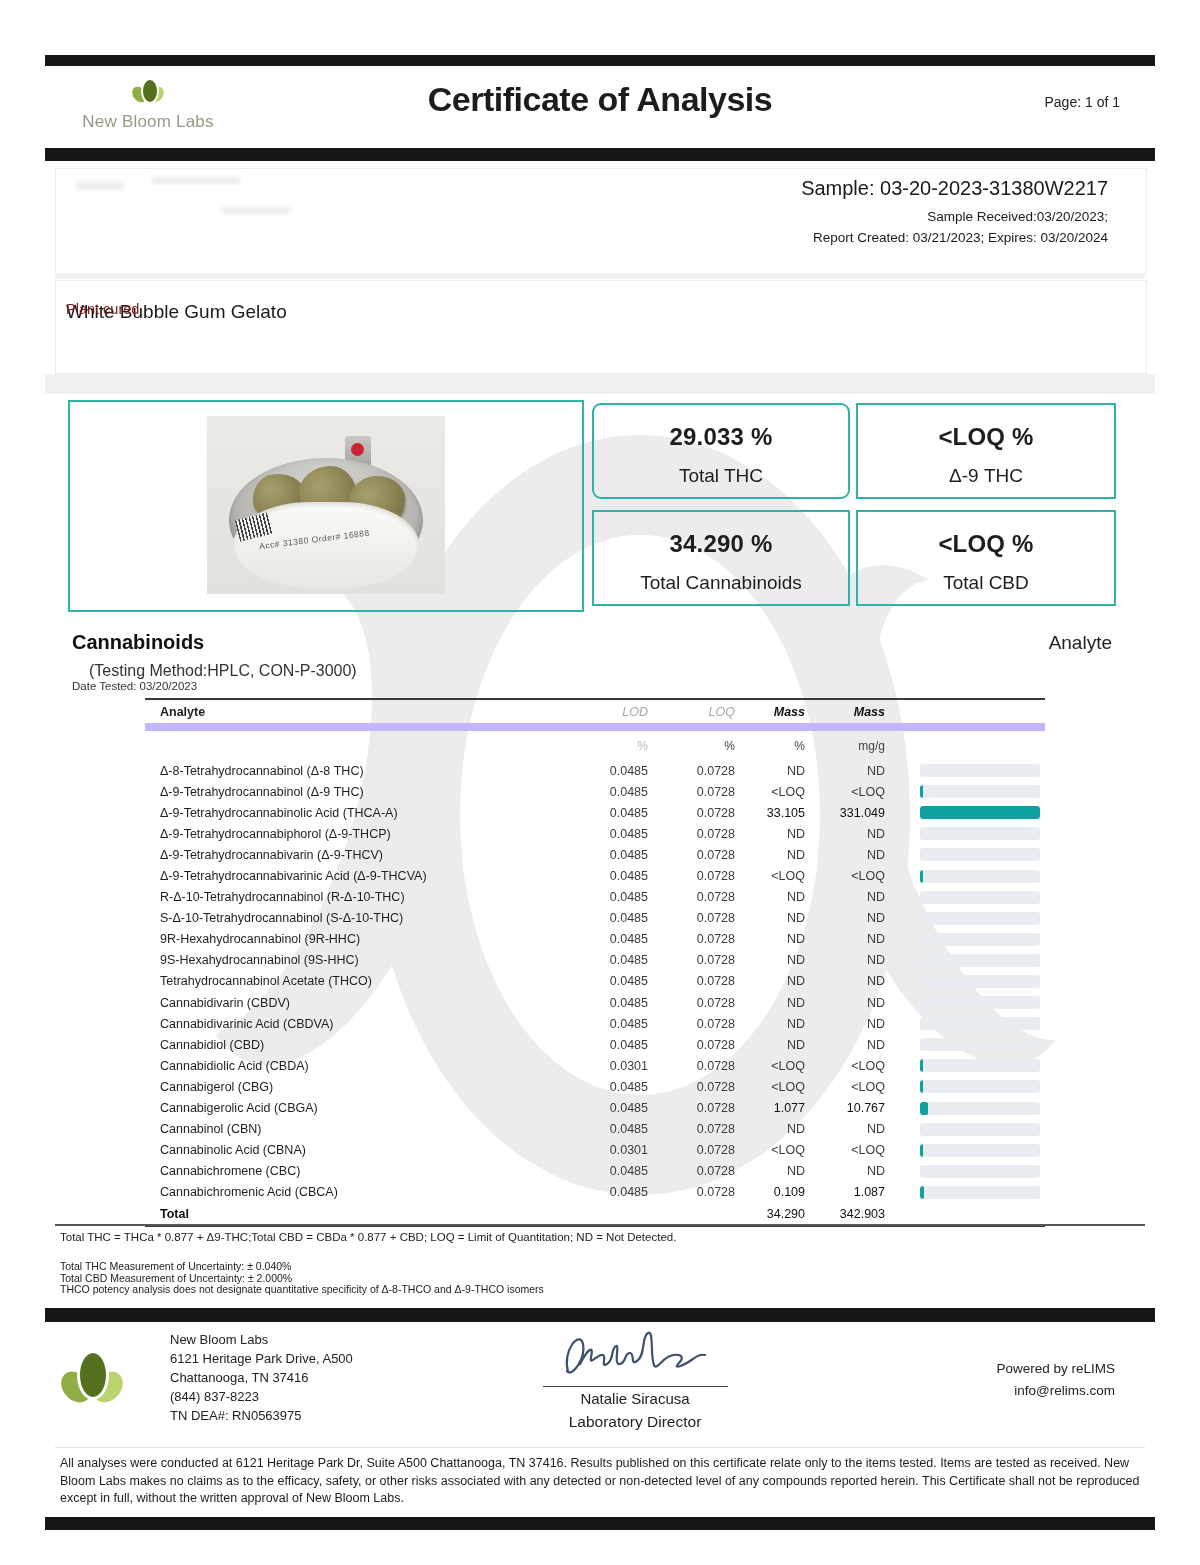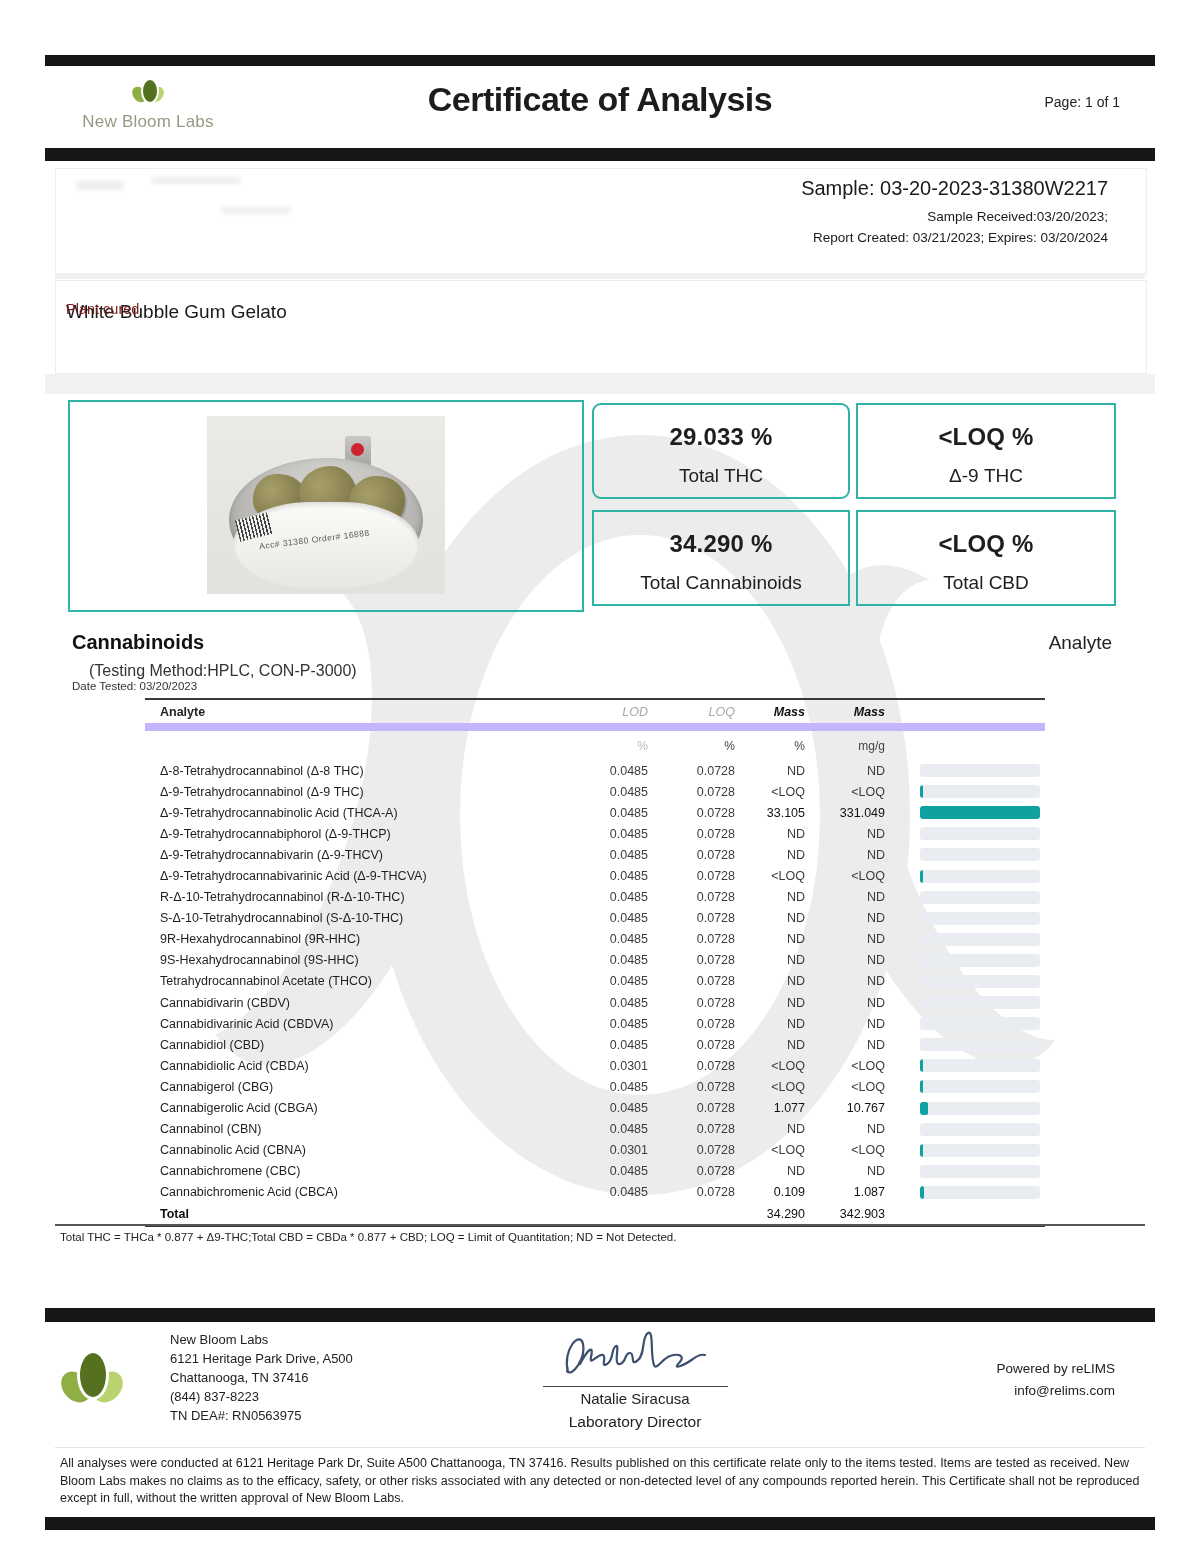--- a/index.html
+++ b/index.html
@@ -444,20 +444,25 @@
         <span class="c-num bold">34.290</span>
         <span class="c-num bold">342.903</span>
         <span></span>
           <span></span>
       </div>
     </div>
   </section>
 
   <div class="rule-full"></div>
   <div class="footnote">Total THC = THCa * 0.877 + Δ9-THC;Total CBD = CBDa * 0.877 + CBD; LOQ = Limit of Quantitation; ND = Not Detected.</div>
+  <div class="notes">
+    <div>Total THC Measurement of Uncertainty: ± 0.040%</div>
+    <div>Total CBD Measurement of Uncertainty: ± 2.000%</div>
+    <div>THCO potency analysis does not designate quantitative specificity of Δ-8-THCO and Δ-9-THCO isomers</div>
+  </div>
 
   <div class="bar bar-mid"></div>
 
   <footer>
     <div class="bloom bloom-lg">
       <span class="petal petal-l"></span>
       <span class="petal petal-r"></span>
       <span class="core"></span>
     </div>
     <div class="lab-info">

